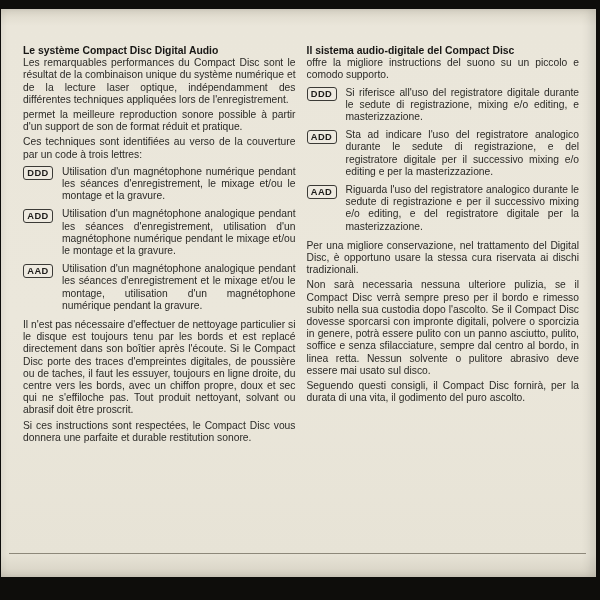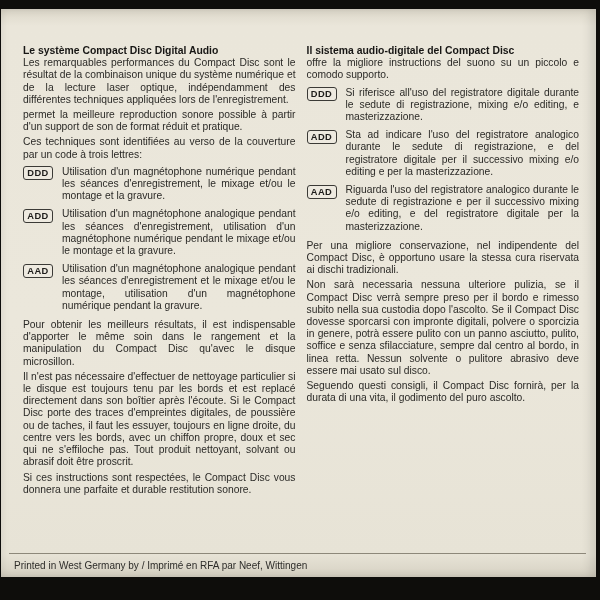--- a/index.html
+++ b/index.html
@@ -115,21 +115,20 @@
         <div class="code-item">
           <span class="code-box">ADD</span>
           <p>Utilisation d'un magnétophone analogique pendant les séances d'enregistrement, utilisation d'un magnétophone numérique pendant le mixage et/ou le montage et la gravure.</p>
         </div>
         <div class="code-item">
           <span class="code-box">AAD</span>
           <p>Utilisation d'un magnétophone analogique pendant les séances d'enregistrement et le mixage et/ou le montage, utilisation d'un magnétophone numérique pendant la gravure.</p>
         </div>
       </div>
 
-      <p>Pour obtenir les meilleurs résultats, il est indispensable d'apporter le même soin dans le rangement et la manipulation du Compact Disc qu'avec le disque microsillon.</p>
       <p>Il n'est pas nécessaire d'effectuer de nettoyage particulier si le disque est toujours tenu par les bords et est replacé directement dans son boîtier après l'écoute. Si le Compact Disc porte des traces d'empreintes digitales, de poussière ou de taches, il faut les essuyer, toujours en ligne droite, du centre vers les bords, avec un chiffon propre, doux et sec qui ne s'effiloche pas. Tout produit nettoyant, solvant ou abrasif doit être proscrit.</p>
       <p>Si ces instructions sont respectées, le Compact Disc vous donnera une parfaite et durable restitution sonore.</p>
     </div>
 
     <div class="col">
       <h3>Il sistema audio-digitale del Compact Disc</h3>
       <p>offre la migliore instructions del suono su un piccolo e comodo supporto.</p>
 
       <div class="code-list">
         <div class="code-item">
@@ -139,23 +138,22 @@
         <div class="code-item">
           <span class="code-box">ADD</span>
           <p>Sta ad indicare l'uso del registratore analogico durante le sedute di registrazione, e del registratore digitale per il successivo mixing e/o editing e per la masterizzazione.</p>
         </div>
         <div class="code-item">
           <span class="code-box">AAD</span>
           <p>Riguarda l'uso del registratore analogico durante le sedute di registrazione e per il successivo mixing e/o editing, e del registratore digitale per la masterizzazione.</p>
         </div>
       </div>
 
-      <p>Per una migliore conservazione, nel indipendente del Compact Disc, è opportuno usare la stessa cura riservata ai dischi tradizionali.</p>
+      <p>Per una migliore conservazione, nel trattamento del Digital Disc, è opportuno usare la stessa cura riservata ai dischi tradizionali.</p>
       <p>Non sarà necessaria nessuna ulteriore pulizia, se il Compact Disc verrà sempre preso per il bordo e rimesso subito nella sua custodia dopo l'ascolto. Se il Compact Disc dovesse sporcarsi con impronte digitali, polvere o sporcizia in genere, potrà essere pulito con un panno asciutto, pulito, soffice e senza sfilacciature, sempre dal centro al bordo, in linea retta. Nessun solvente o pulitore abrasivo deve essere mai usato sul disco.</p>
       <p>Seguendo questi consigli, il Compact Disc fornirà, per la durata di una vita, il godimento del puro ascolto.</p>
     </div>
 
   </div>
 
   <div class="footer-rule"></div>
-  <p class="imprint">Printed in West Germany by / Imprimé en RFA par Neef, Wittingen</p>
 
 </div>
 
 </body></html>

